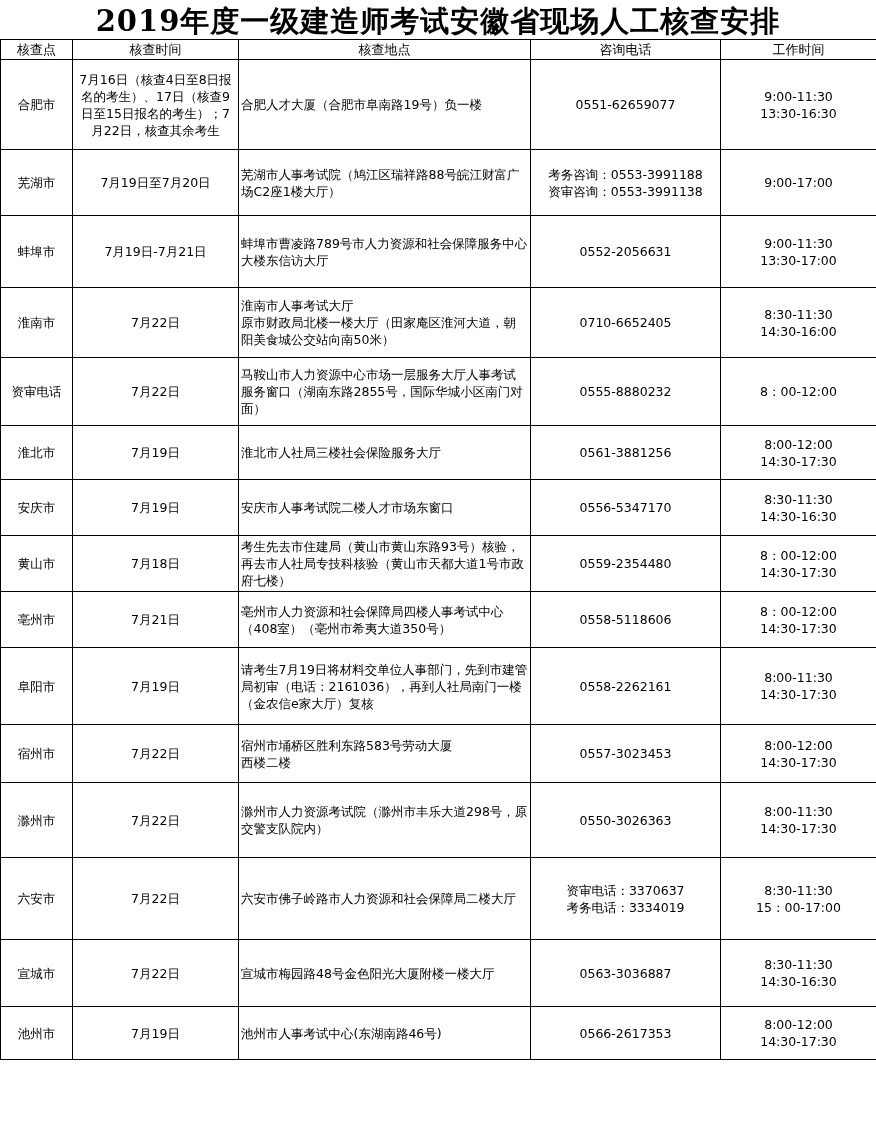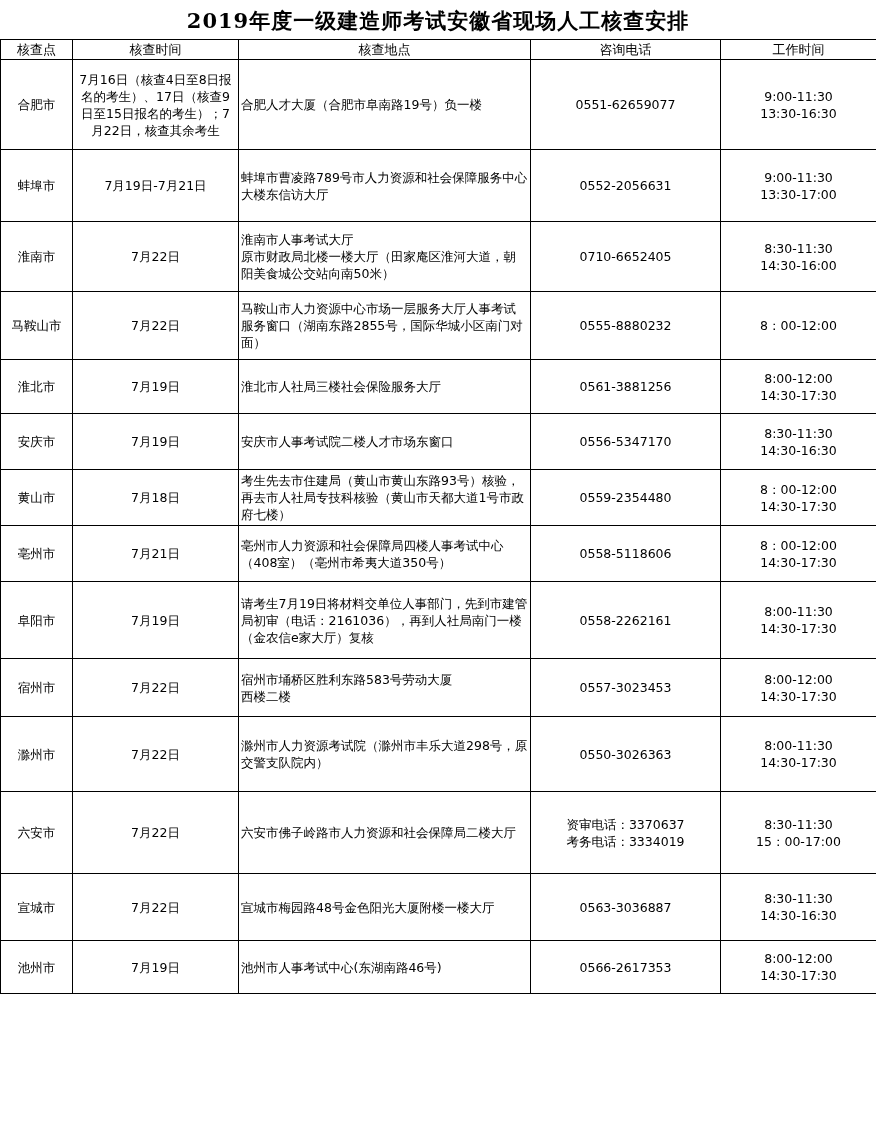--- a/index.html
+++ b/index.html
@@ -1,17 +1,17 @@
 <!DOCTYPE html>
 <html><head>
 <meta charset="utf-8">
 <style>
   html, body { margin:0; padding:0; background:#ffffff; }
   body { width:876px; height:1121px; overflow:hidden; font-family:"DejaVu Sans", sans-serif; color:#000; }
-  .title { height:40px; line-height:42px; text-align:center; font-family:"DejaVu Serif", serif; font-size:21px; font-weight:bold; letter-spacing:1px; border-bottom:1px solid #000; box-sizing:border-box; white-space:nowrap; }
+  .title { height:40px; line-height:42px; text-align:center; font-family:"DejaVu Serif", serif; font-size:29px; font-weight:bold; letter-spacing:1px; border-bottom:1px solid #000; box-sizing:border-box; white-space:nowrap; }
   table { border-collapse:collapse; table-layout:fixed; width:876px; }
   td, th { border:1px solid #000; font-size:12.5px; line-height:17px; padding:0 2px; vertical-align:middle; overflow:hidden; }
   th { font-weight:normal; text-align:center; font-size:13px; height:19px; line-height:18px; padding:0; }
   td.c { text-align:center; }
   td.l { text-align:left; }
   .ln { display:block; }
   tr:first-child th { border-top:none; }
 </style>
 </head>
 <body>
@@ -43,20 +43,34 @@
           <span class="ln">合肥人才大厦（合肥市阜南路19号）负一楼</span>
         </td>
         <td class="c">
           <span class="ln">0551-62659077</span>
         </td>
         <td class="c">
           <span class="ln">9:00-11:30</span>
           <span class="ln">13:30-16:30</span>
         </td>
       </tr>
+      <tr style="height: 66px;">
+        <td class="c">芜湖市</td>
+        <td class="c">7月19日至7月20日</td>
+        <td class="l">
+          <span class="ln">芜湖市人事考试院（鸠江区瑞祥路88号皖江财富广场C2座1楼大厅）</span>
+        </td>
+        <td class="c">
+          <span class="ln">考务咨询：0553-3991188</span>
+          <span class="ln">资审咨询：0553-3991138</span>
+        </td>
+        <td class="c">
+          <span class="ln">9:00-17:00</span>
+        </td>
+      </tr>
       <tr style="height: 72px;">
         <td class="c">蚌埠市</td>
         <td class="c">7月19日-7月21日</td>
         <td class="l">
           <span class="ln">蚌埠市曹凌路789号市人力资源和社会保障服务中心大楼东信访大厅</span>
         </td>
         <td class="c">
           <span class="ln">0552-2056631</span>
         </td>
         <td class="c">
@@ -73,21 +87,21 @@
         </td>
         <td class="c">
           <span class="ln">0710-6652405</span>
         </td>
         <td class="c">
           <span class="ln">8:30-11:30</span>
           <span class="ln">14:30-16:00</span>
         </td>
       </tr>
       <tr style="height: 68px;">
-        <td class="c">马鞍山市</td>
+        <td class="c">资审电话</td>
         <td class="c">7月22日</td>
         <td class="l">
           <span class="ln">马鞍山市人力资源中心市场一层服务大厅人事考试服务窗口（湖南东路2855号，国际华城小区南门对面）</span>
         </td>
         <td class="c">
           <span class="ln">0555-8880232</span>
         </td>
         <td class="c">
           <span class="ln">8：00-12:00</span>
         </td>

